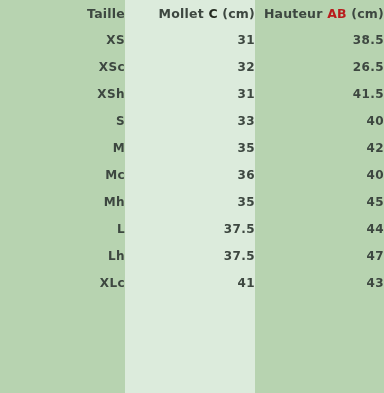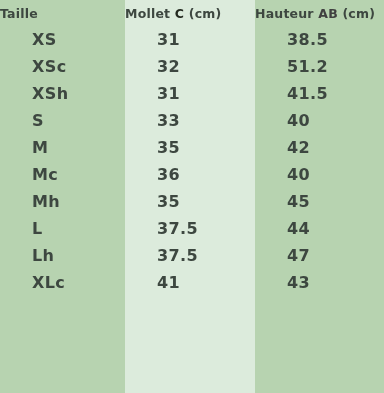--- a/index.html
+++ b/index.html
@@ -28,44 +28,44 @@
     position: relative;
     border-collapse: collapse;
     width: 384px;
     table-layout: fixed;
   }
   col.c0 { width: 125px; }
   col.c1 { width: 130px; }
   col.c2 { width: 129px; }
 
   th, td {
-    text-align: left;
+    text-align: right;
     vertical-align: middle;
     font-weight: bold;
     color: #3d4740;
     background: transparent;
     padding: 0;
     border: 0;
   }
   thead th {
     height: 26px;
     font-size: 12.5px;
     letter-spacing: 0.2px;
   }
   tbody td {
     height: 27px;
-    font-size: 16px;
+    font-size: 12px;
     letter-spacing: 0.4px;
     padding-left: 32px;
   }
   .accent-dark {
     color: #23291f;
   }
   .accent-red {
-    color: #404040;
+    color: #b91c1c;
   }
 </style>
 </head>
 <body>
 
 <div id="table-wrap">
   <div class="col-bg c0"></div>
   <div class="col-bg c1"></div>
   <div class="col-bg c2"></div>
 
@@ -94,21 +94,21 @@
     </thead>
     <tbody id="table-body">
         <tr>
           <td>XS</td>
           <td>31</td>
           <td>38.5</td>
         </tr>
         <tr>
           <td>XSc</td>
           <td>32</td>
-          <td>51.2</td>
+          <td>26.5</td>
         </tr>
         <tr>
           <td>XSh</td>
           <td>31</td>
           <td>41.5</td>
         </tr>
         <tr>
           <td>S</td>
           <td>33</td>
           <td>40</td>

